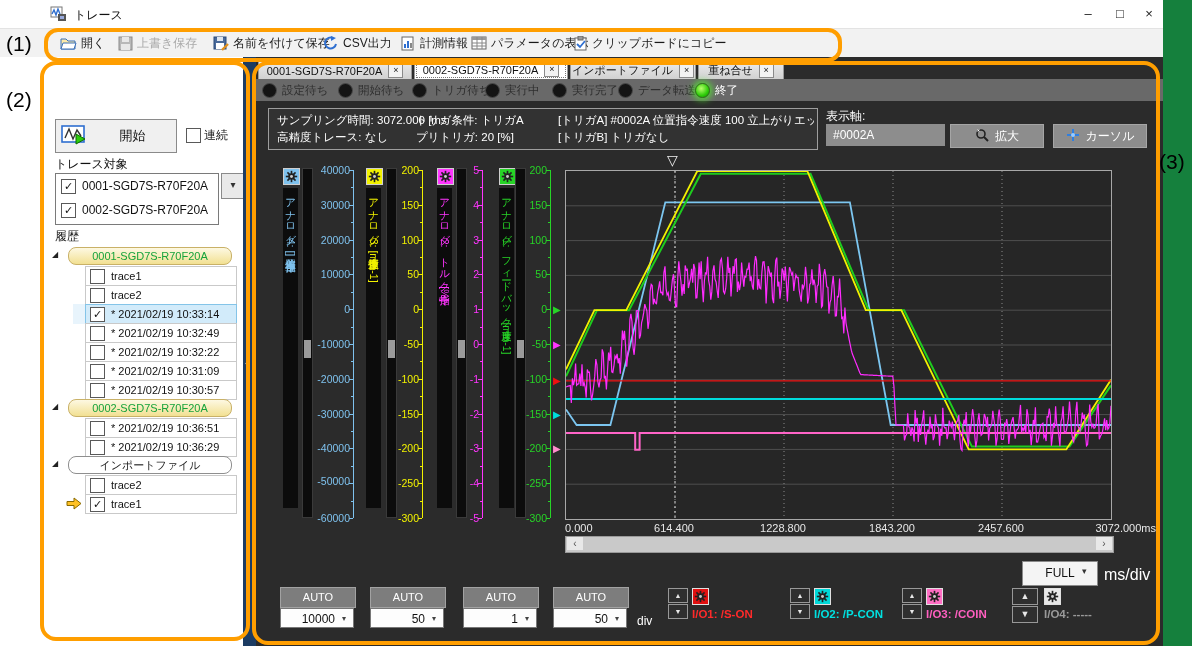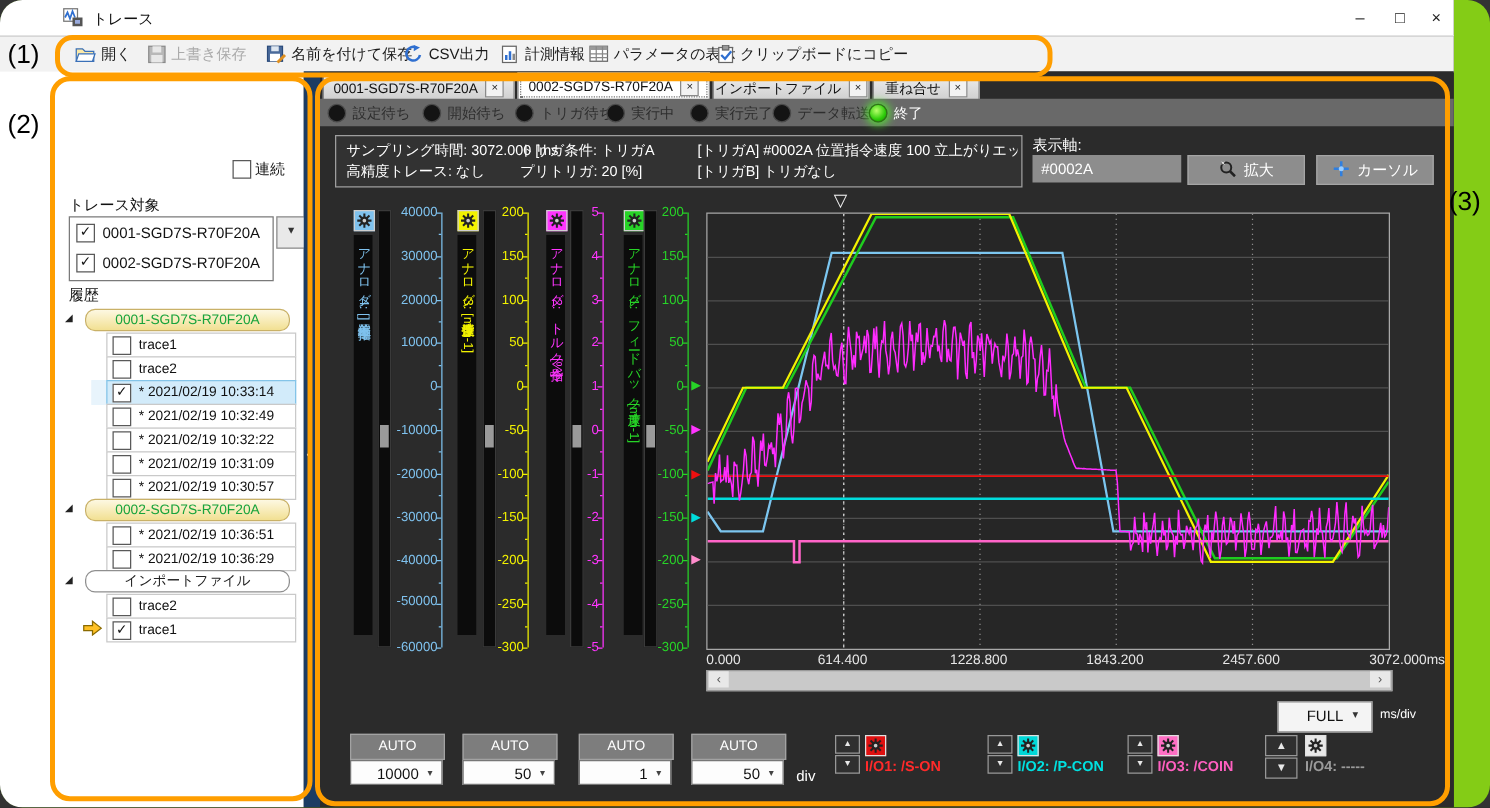--- a/index.html
+++ b/index.html
@@ -1,17 +1,17 @@
 <!DOCTYPE html>
 <html><head>
 <meta charset="utf-8">
 <style>
   html,body{margin:0;padding:0;background:#333;}
-  #stage{position:relative;width:1192px;height:646px;background:#84cc16;overflow:hidden;
-         font-family:"Liberation Sans","DejaVu Sans",sans-serif;border-radius:18px;}
+  #stage{position:relative;width:1192px;height:646px;background:#15803d;overflow:hidden;
+         font-family:"Liberation Sans","DejaVu Sans",sans-serif;}
   .abs{position:absolute;}
   #app-window{position:absolute;left:0;top:0;width:1163px;height:646px;background:#2b2b2b;}
   
   #titlebar{position:absolute;left:0;top:0;width:1163px;height:28px;background:#ffffff;border-bottom:1px solid #e3e3e3;}
   #win-title{position:absolute;left:74px;top:7px;font-size:12px;color:#111;}
   .winbtn{position:absolute;top:4px;width:26px;height:19px;text-align:center;font-size:13px;color:#222;line-height:19px;cursor:default;}
   
   #toolbar{position:absolute;left:0;top:29px;width:1163px;height:28px;background:#f2f2f2;border-bottom:1px solid #d6d6d6;}
   .tbtn{position:absolute;top:3px;height:22px;display:flex;align-items:center;gap:4px;font-size:12px;color:#1a1a1a;padding:0 4px;}
   .tbtn.disabled{color:#aaaaaa;}
@@ -56,21 +56,21 @@
   .ax-thumb{position:absolute;left:0;width:7px;height:18px;background:#9a9a9a;margin:1px;}
   .ax-tick{position:absolute;font-size:10.5px;transform:translateY(-50%);text-align:right;width:44px;}
   .ax-line{position:absolute;width:1px;}
   .ax-dash{position:absolute;height:1px;}
   
   #plot{position:absolute;left:309px;top:113px;width:545px;height:348px;background:#262626;border:1px solid #a8a8a8;}
   #hscroll{position:absolute;left:309px;top:479px;width:547px;height:15px;background:#c9c9c9;border:1px solid #9a9a9a;}
   .hs-btn{position:absolute;top:0;width:16px;height:13px;background:#e8e8e8;color:#555;font-size:10px;text-align:center;line-height:13px;}
   #full-box{position:absolute;left:766px;top:504px;width:74px;height:23px;background:#f4f4f4;border:1px solid #8a8a8a;font-size:12px;color:#111;text-align:center;line-height:23px;}
   #full-caret{position:absolute;left:826px;top:509px;font-size:9px;color:#333;}
-  #msdiv{position:absolute;left:848px;top:509px;color:#fff;font-size:10px;}
+  #msdiv{position:absolute;left:848px;top:509px;color:#fff;font-size:16px;}
   
   .auto-btn{position:absolute;width:74px;height:19px;background:#7d7d7d;border:1px solid #a2a2a2;color:#fff;font-size:11px;text-align:center;line-height:19px;}
   .auto-sel{position:absolute;width:74px;height:20px;background:#fdfdfd;border:1px solid #777;font-size:12px;color:#111;text-align:right;padding-right:18px;line-height:20px;box-sizing:border-box;}
   #div-label{position:absolute;left:381px;top:557px;color:#fff;font-size:12px;font-weight:normal;}
   .io-arrow{position:absolute;width:18px;height:13px;background:#2f2f2f;border:1px solid #989898;color:#e8e8e8;font-size:7px;text-align:center;line-height:12px;}
   .io-gear{position:absolute;width:15px;height:15px;border:1px solid #e0e0e0;display:flex;align-items:center;justify-content:center;}
   .io-label{position:absolute;font-size:11.5px;font-weight:bold;white-space:nowrap;}
   
   .ann-box{position:absolute;border:4px solid #ff9e00;border-radius:16px;pointer-events:none;}
   .ann-label{position:absolute;font-size:21px;color:#000;}
@@ -166,20 +166,30 @@
               <rect x="2" y="2" width="11" height="12" fill="#fff" stroke="#666"></rect>
               <rect x="5" y="0" width="5" height="4" fill="#9a9a9a" stroke="#666"></rect>
               <polyline points="4,8 7,11 12,5" fill="none" stroke="#2f6fd0" stroke-width="1.8"></polyline>
             </svg>
           </span>
           <span>クリップボードにコピー</span>
         </div>
       </div>
 
     <div id="left-zone">
+      <div class="big-btn" style="top:62px;">
+        <span style="margin-left:5px;">
+          <svg width="28" height="22">
+              <rect x="1" y="2" width="22" height="16" fill="#fff" stroke="#2f6fd0" stroke-width="1.6"></rect>
+              <polyline points="4,14 8,5 12,15 16,6 20,12" fill="none" stroke="#333" stroke-width="1.4"></polyline>
+              <polygon points="15,10 24,15 15,20" fill="#2ecc0a" stroke="#0a6a00"></polygon>
+            </svg>
+        </span>
+        <span class="lbl">開始</span>
+      </div>
       <div class="cb abs" id="continuous-cb" style="left:186px;top:71px;"></div>
       <span class="small-label" style="left:204px;top:70px;">連続</span>
       <span class="small-label" style="left:55px;top:99px;">トレース対象</span>
       <div id="target-list" style="top:116px;">
           <div class="target-row">
             <div class="cb">✓</div>
             <span>0001-SGD7S-R70F20A</span>
           </div>
           <div class="target-row">
             <div class="cb">✓</div>

